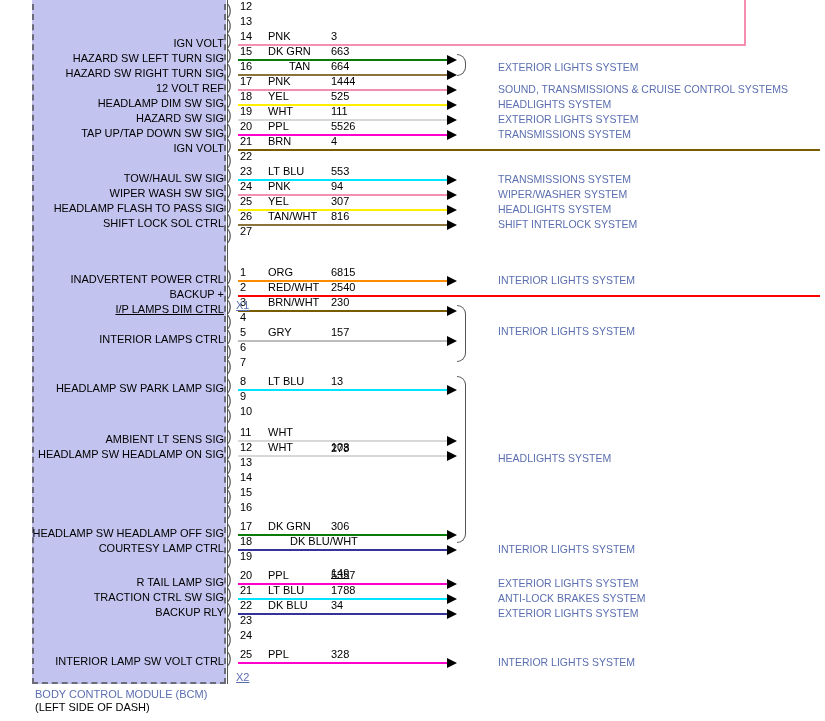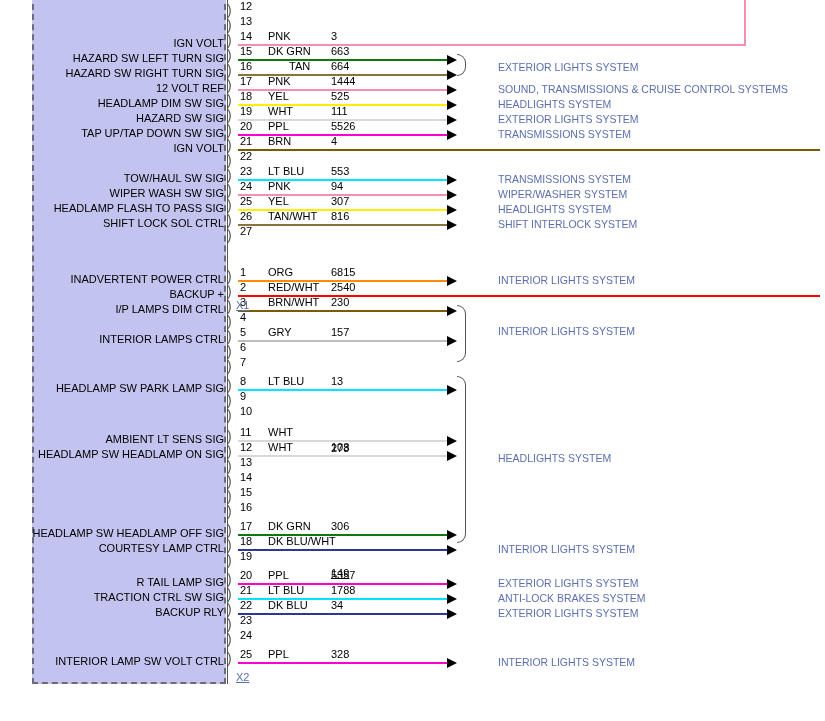--- a/index.html
+++ b/index.html
@@ -231,21 +231,21 @@
       <div class="pin-num" style="top: 267px;">1</div>
       <div class="pin-label" style="top: 274px; right: 601px;">INADVERTENT POWER CTRL</div>
       <div class="wire-color" style="top: 267px;">ORG</div>
       <div class="wire-num" style="top: 267px;">6815</div>
       <div class="sys-label" style="left: 466px; top: 275px;">INTERIOR LIGHTS SYSTEM</div>
       <div class="pin-num" style="top: 282px;">2</div>
       <div class="pin-label" style="top: 289px; right: 601px;">BACKUP +</div>
       <div class="wire-color" style="top: 282px;">RED/WHT</div>
       <div class="wire-num" style="top: 282px;">2540</div>
       <div class="pin-num" style="top: 297px;">3</div>
-      <div class="pin-label" style="top: 304px; right: 601px;">I/P LAMPS DIM CTRL</div>
+      <div class="pin-label" style="top: 304px; right: 601px; text-decoration: underline;">I/P LAMPS DIM CTRL</div>
       <div class="wire-color" style="top: 297px;">BRN/WHT</div>
       <div class="wire-num" style="top: 297px;">230</div>
       <div class="pin-num" style="top: 312px;">4</div>
       <div class="pin-num" style="top: 327px;">5</div>
       <div class="pin-label" style="top: 334px; right: 601px;">INTERIOR LAMPS CTRL</div>
       <div class="wire-color" style="top: 327px;">GRY</div>
       <div class="wire-num" style="top: 327px;">157</div>
       <div class="pin-num" style="top: 342px;">6</div>
       <div class="pin-num" style="top: 357px;">7</div>
       <div class="pin-num" style="top: 376px;">8</div>
@@ -265,21 +265,21 @@
       <div class="pin-num" style="top: 457px;">13</div>
       <div class="pin-num" style="top: 472px;">14</div>
       <div class="pin-num" style="top: 487px;">15</div>
       <div class="pin-num" style="top: 502px;">16</div>
       <div class="pin-num" style="top: 521px;">17</div>
       <div class="pin-label" style="top: 528px; right: 601px;">HEADLAMP SW HEADLAMP OFF SIG</div>
       <div class="wire-color" style="top: 521px;">DK GRN</div>
       <div class="wire-num" style="top: 521px;">306</div>
       <div class="pin-num" style="top: 536px;">18</div>
       <div class="pin-label" style="top: 543px; right: 601px;">COURTESY LAMP CTRL</div>
-      <div class="wire-color" style="top: 536px;">DK BLU/WHT</div>
+      <div class="wire-color" style="top: 536px; margin-left: 22px;">DK BLU/WHT</div>
       <div class="wire-num" style="top: 568px; text-decoration: underline;">149</div>
       <div class="sys-label" style="left: 466px; top: 544px;">INTERIOR LIGHTS SYSTEM</div>
       <div class="pin-num" style="top: 551px;">19</div>
       <div class="pin-num" style="top: 570px;">20</div>
       <div class="pin-label" style="top: 577px; right: 601px;">R TAIL LAMP SIG</div>
       <div class="wire-color" style="top: 570px;">PPL</div>
       <div class="wire-num" style="top: 570px;">5357</div>
       <div class="sys-label" style="left: 466px; top: 578px;">EXTERIOR LIGHTS SYSTEM</div>
       <div class="pin-num" style="top: 585px;">21</div>
       <div class="pin-label" style="top: 592px; right: 601px;">TRACTION CTRL SW SIG</div>
@@ -304,14 +304,18 @@
     </div>
   <div id="layer-braces">
       <div class="brace" style="left: 457px; top: 54px; height: 20px; width: 8px;"></div>
       <div class="brace" style="left: 457px; top: 305px; height: 55px; width: 8px;"></div>
       <div class="brace" style="left: 457px; top: 376px; height: 165px; width: 8px;"></div>
     </div>
 
   <div class="conn-name" style="top:252px;margin-top:48px;">X1</div>
   <div class="conn-name" style="top:672px;">X2</div>
 
+  <div class="module-caption" style="top:688px;">
+    <div>BODY CONTROL MODULE (BCM)</div>
+    <div class="sub">(LEFT SIDE OF DASH)</div>
+  </div>
 
 </div>
 
 </body></html>

